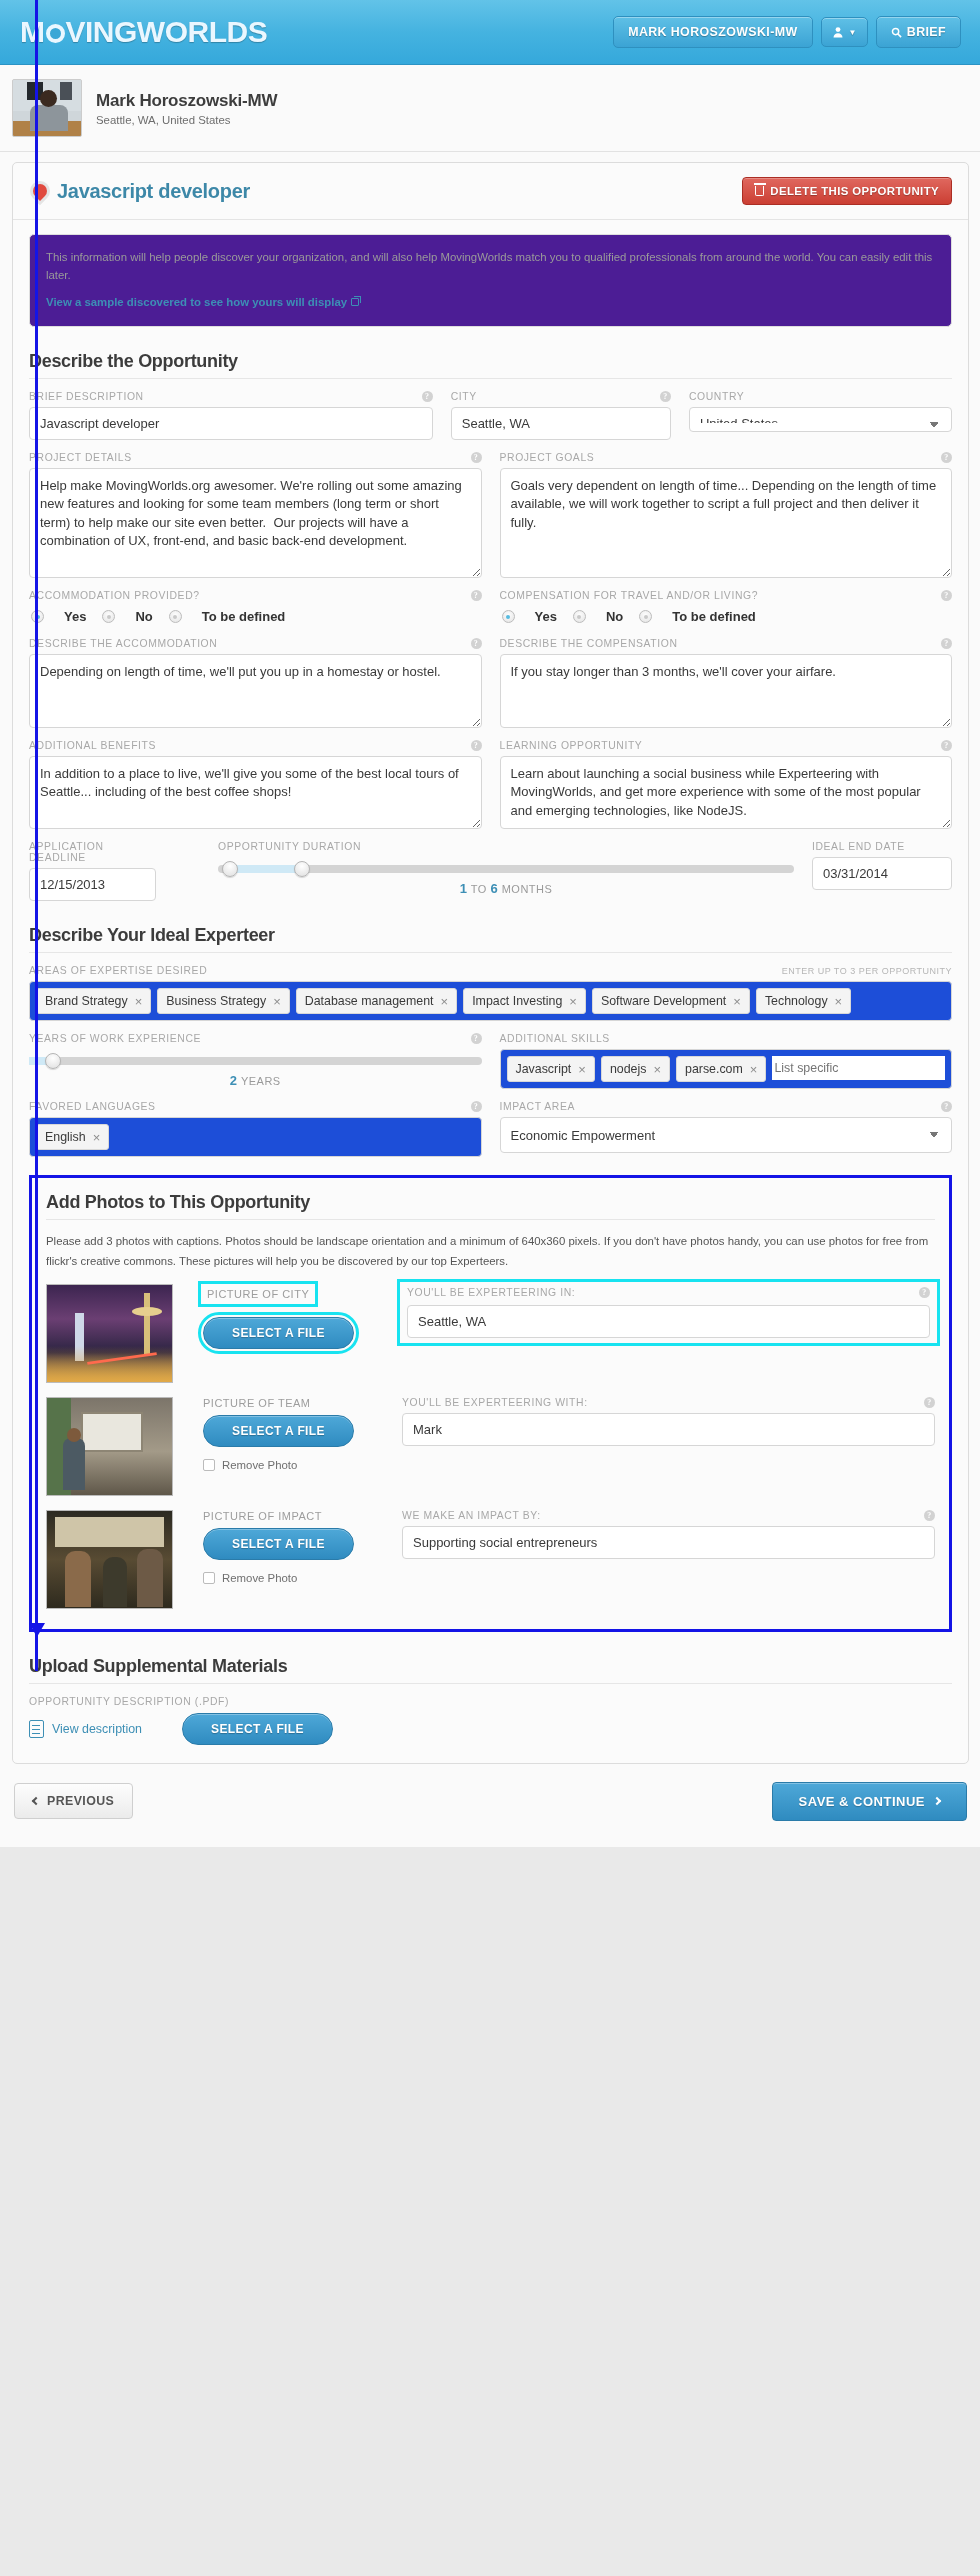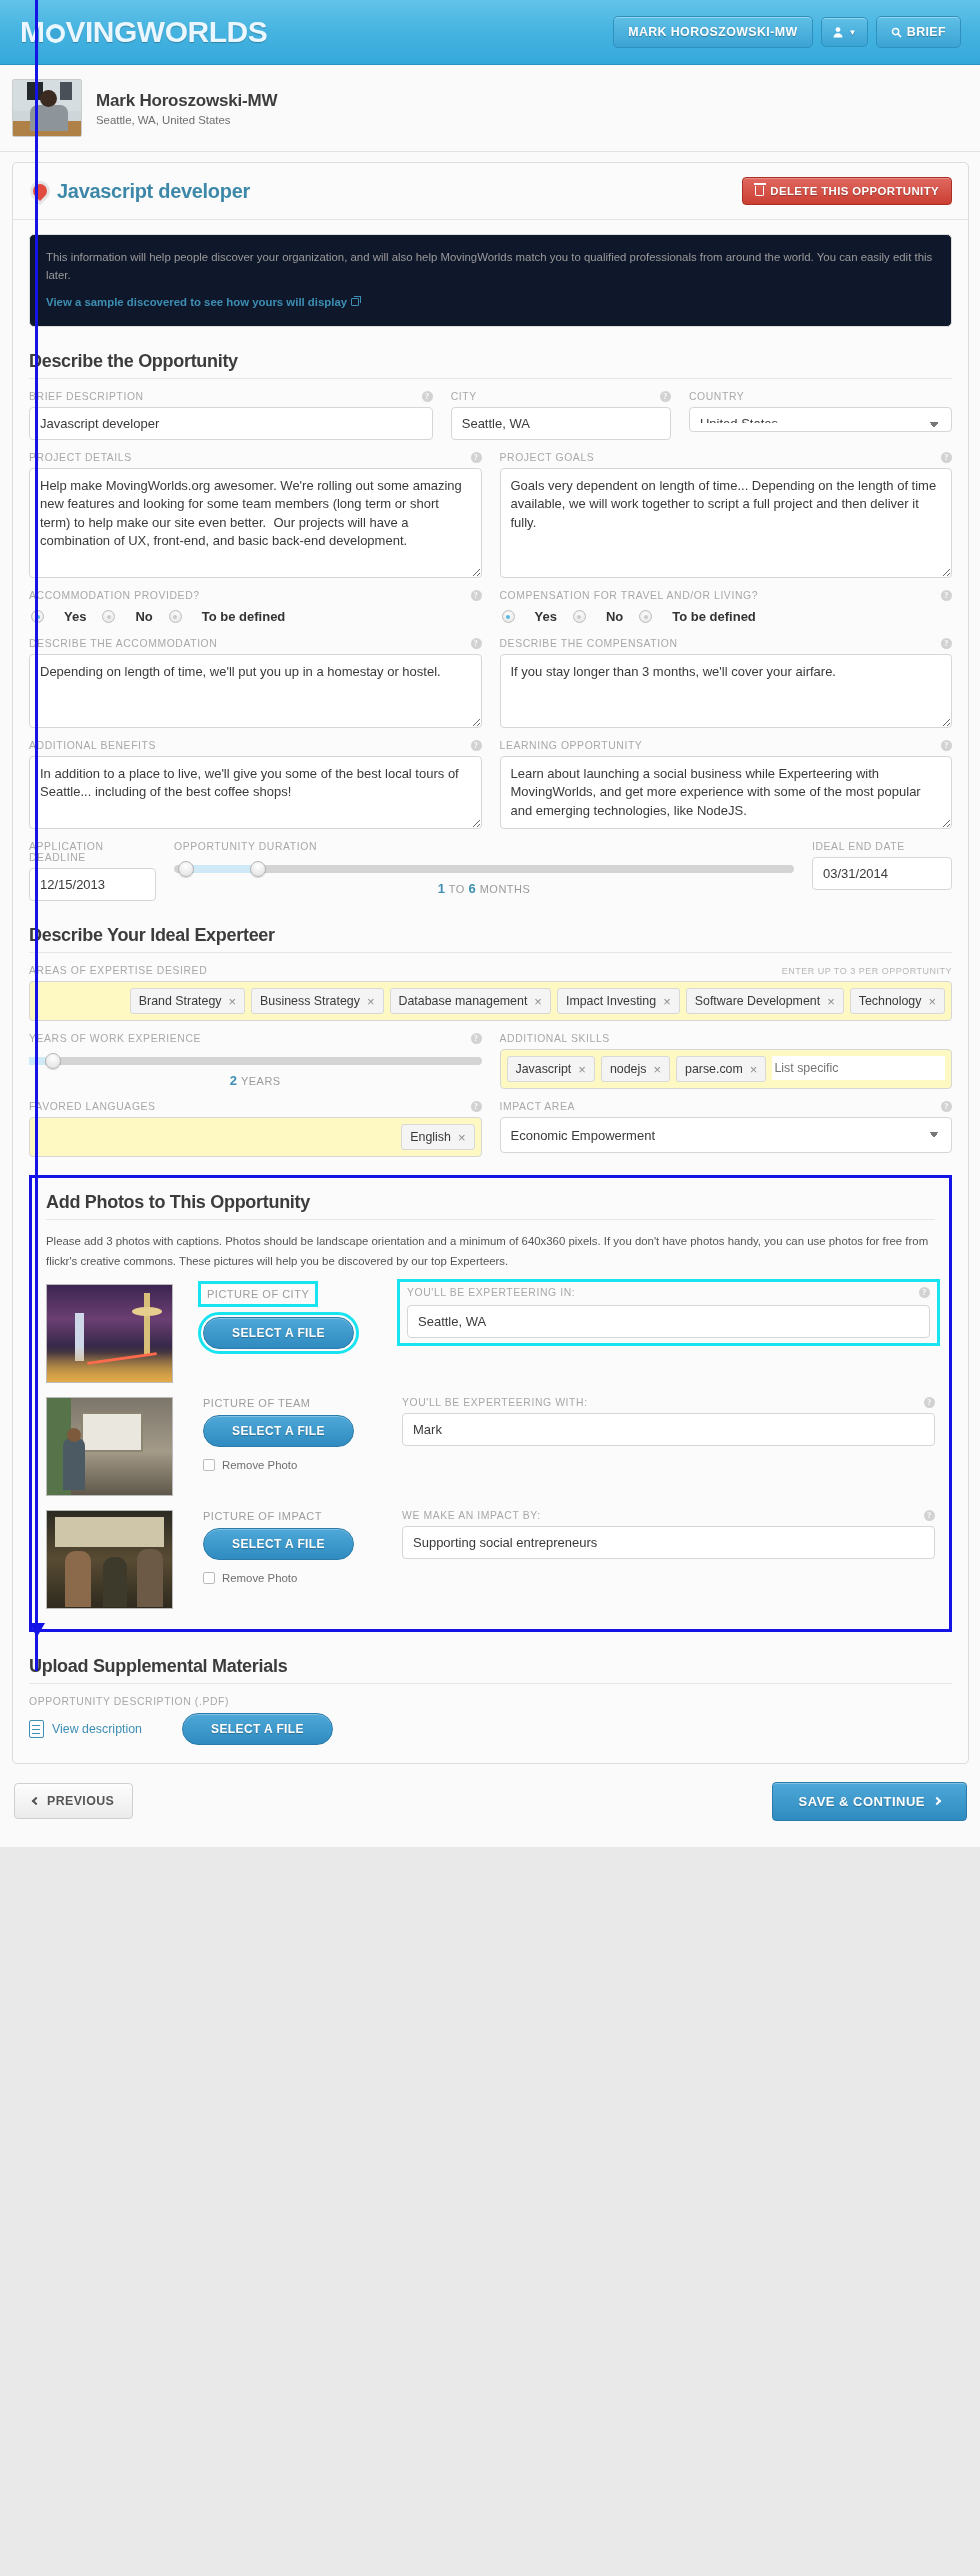--- a/index.html
+++ b/index.html
@@ -113,21 +113,21 @@
     text-shadow: 0 1px 1px rgba(0,0,0,.3);
     box-shadow: inset 0 1px 0 rgba(255,255,255,.25);
     display:flex; align-items:center; gap:6px;
   }
   .trash { width:9px;height:10px;border:1.5px solid #fff;border-top:none;border-radius:0 0 2px 2px; position:relative;}
   .trash:before{content:"";position:absolute;left:-2.5px;top:-3px;width:12px;height:1.5px;background:#fff;}
 
   .card-body { padding: 14px 16px 18px 16px; }
 
   .alert {
-    background: #0f172a;
+    background: #4c1d95;
     border:1px solid #dedede;
     border-radius:5px;
     padding: 14px 16px;
     color:#9a9a9a;
     font-size:11.4px;
     line-height:1.55;
   }
   .alert a { display:block; margin-top:10px; color:#3d8fb5; font-weight:bold; text-decoration:none; font-size:11.4px;}
   .ext { display:inline-block; width:8px;height:8px;border:1.4px solid #3d8fb5; border-radius:1px; margin-left:4px; position:relative;}
   .ext:after{content:"";position:absolute;right:-3px;top:-3px;width:6px;height:6px;border-top:1.4px solid #3d8fb5;border-right:1.4px solid #3d8fb5;}
@@ -183,23 +183,23 @@
   .knob {
     position:absolute; top:-4px; width:16px;height:16px; border-radius:50%;
     background: radial-gradient(circle at 50% 30%, #ffffff, #dedede);
     border:1px solid #b5b5b5; box-shadow:0 1px 1px rgba(0,0,0,.15);
   }
   .slider-cap { text-align:center; margin-top:8px; font-size:11px; color:#9a9a9a; text-transform:uppercase; letter-spacing:0.5px;}
   .slider-cap b { color:#3d8fb5; font-size:13px; }
 
   
   .tagbox {
-    border:1px solid #d6d6d6; border-radius:4px; background:#fef9c3;
+    border:1px solid #d6d6d6; border-radius:4px; background:#1d4ed8;
     padding:6px 6px 2px 6px; min-height:36px;
-    display:flex; flex-wrap:wrap; gap:6px; align-items:flex-start;justify-content:flex-end;
+    display:flex; flex-wrap:wrap; gap:6px; align-items:flex-start;
   }
   .tag {
     display:flex; align-items:center; gap:7px;
     background:#f4f4f4; border:1px solid #d8d8d8; border-radius:3px;
     font-size:12.4px; color:#3a3a3a; padding:5px 8px; margin-bottom:4px;
     white-space:nowrap;
   }
   .tag .x { color:#8d8d8d; font-size:13px; line-height:1; cursor:pointer;}
   .tag-input {
     border:none; outline:none; font-size:12.4px; color:#b3b3b3;
@@ -482,21 +482,21 @@
           </div>
         </div>
 
         <div class="row" style="align-items:flex-start;">
           <div class="col" style="width:127px;flex:0 0 auto;">
             <label class="fl">
                 <span>APPLICATION DEADLINE</span>
               </label>
             <input class="txt" value="12/15/2013" style="">
           </div>
-          <div class="col" style="flex:1 1 auto;">
+          <div class="col" style="flex:1 1 auto;margin-left:44px;">
             <label class="fl">
                 <span>OPPORTUNITY DURATION</span>
               </label>
             <div class="slider-wrap">
               <div class="track">
                 <div class="fill"></div>
                 <div class="knob" style="left:4px;"></div>
                 <div class="knob" style="left:76px;"></div>
               </div>
               <div class="slider-cap">

